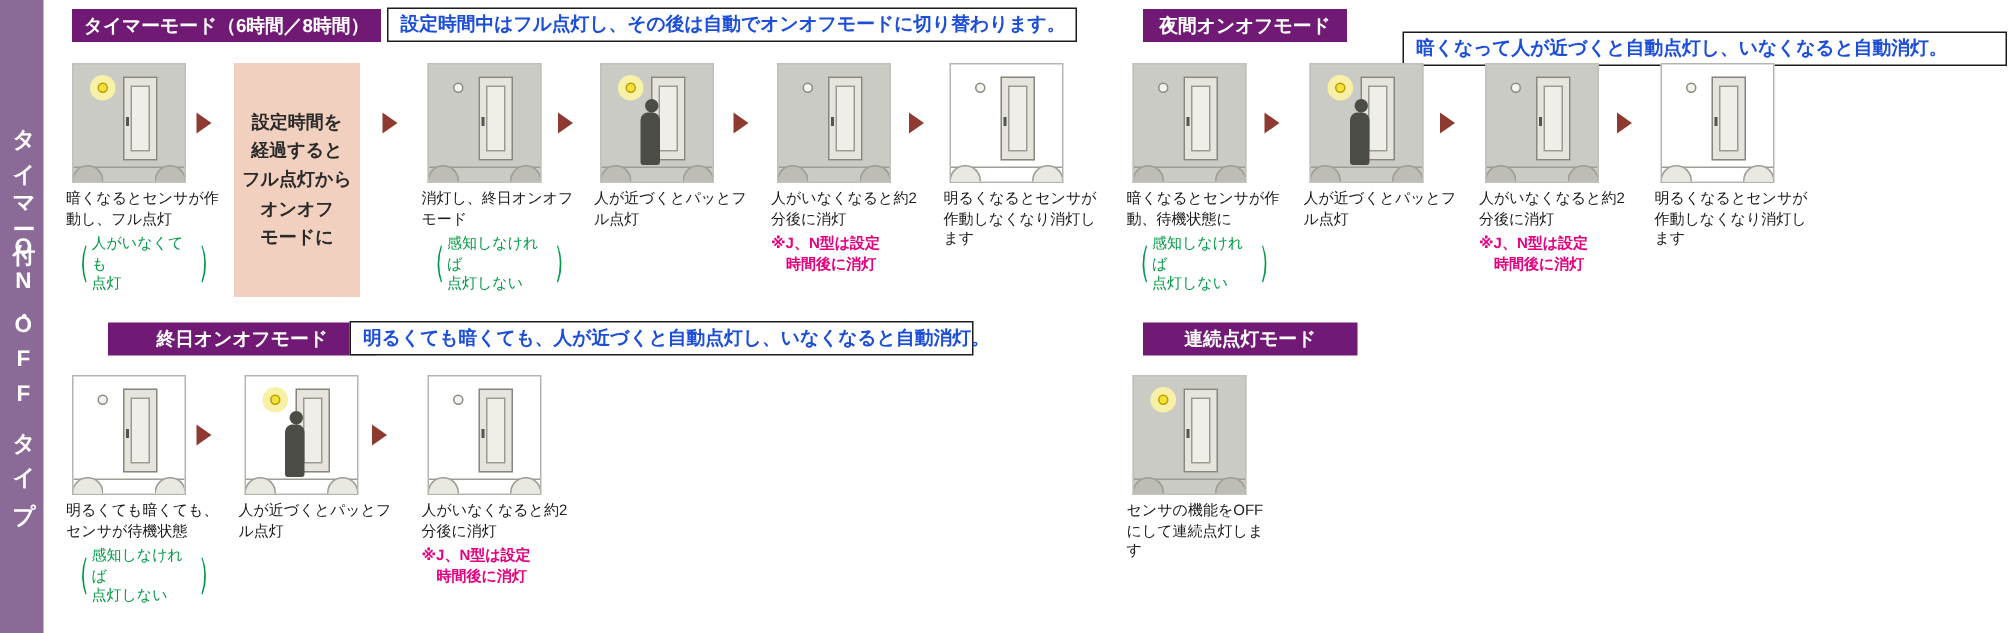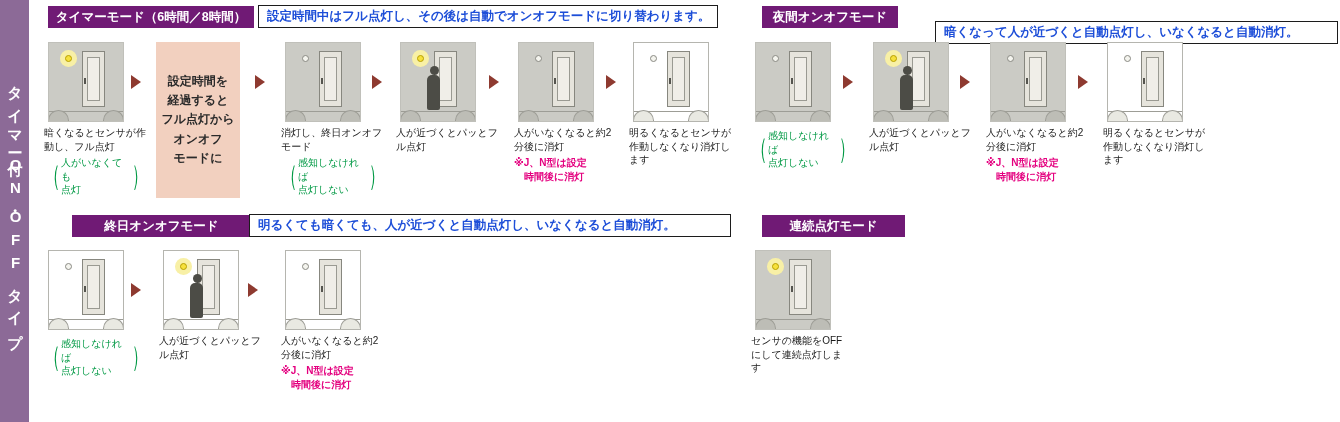--- a/index.html
+++ b/index.html
@@ -229,20 +229,21 @@
 
   <div class="scene light" style="left:1107px;top:42px;">
     <span class="ground"></span>
     <span class="bush bush-l"></span>
     <span class="bush bush-r"></span>
     <span class="door"></span>
     <span class="lamp"></span>
   </div>
 
   <div class="caption" style="left:751px;top:126px;">
+    <div class="cap-text">暗くなるとセンサが作動、待機状態に</div>
     <div class="note-green">
       <span class="paren">（</span>
       <span class="note-lines">感知しなければ
 点灯しない</span>
       <span class="paren">）</span>
     </div>
   </div>
   <div class="caption" style="left:869px;top:126px;">
     <div class="cap-text">人が近づくとパッとフル点灯</div>
   </div>
@@ -251,21 +252,21 @@
     <div class="note-pink">※J、N型は設定
 　時間後に消灯</div>
   </div>
   <div class="caption" style="left:1103px;top:126px;">
     <div class="cap-text">明るくなるとセンサが作動しなくなり消灯します</div>
   </div>
 
   <div class="hdr" style="left:72px;top:215px;width:179px;">
     <span>終日オンオフモード</span>
   </div>
-  <div class="desc" style="left:249px;top:214px;width:482px;">
+  <div class="desc" style="left:233px;top:214px;width:416px;">
     <span>明るくても暗くても、人が近づくと自動点灯し、いなくなると自動消灯。</span>
   </div>
 
   <div class="scene light" style="left:48px;top:250px;">
     <span class="ground"></span>
     <span class="bush bush-l"></span>
     <span class="bush bush-r"></span>
     <span class="door"></span>
     <span class="lamp"></span>
   </div>
@@ -283,20 +284,21 @@
 
   <div class="scene light" style="left:285px;top:250px;">
     <span class="ground"></span>
     <span class="bush bush-l"></span>
     <span class="bush bush-r"></span>
     <span class="door"></span>
     <span class="lamp"></span>
   </div>
 
   <div class="caption" style="left:44px;top:334px;">
+    <div class="cap-text">明るくても暗くても、センサが待機状態</div>
     <div class="note-green">
       <span class="paren">（</span>
       <span class="note-lines">感知しなければ
 点灯しない</span>
       <span class="paren">）</span>
     </div>
   </div>
   <div class="caption" style="left:159px;top:334px;">
     <div class="cap-text">人が近づくとパッとフル点灯</div>
   </div>

